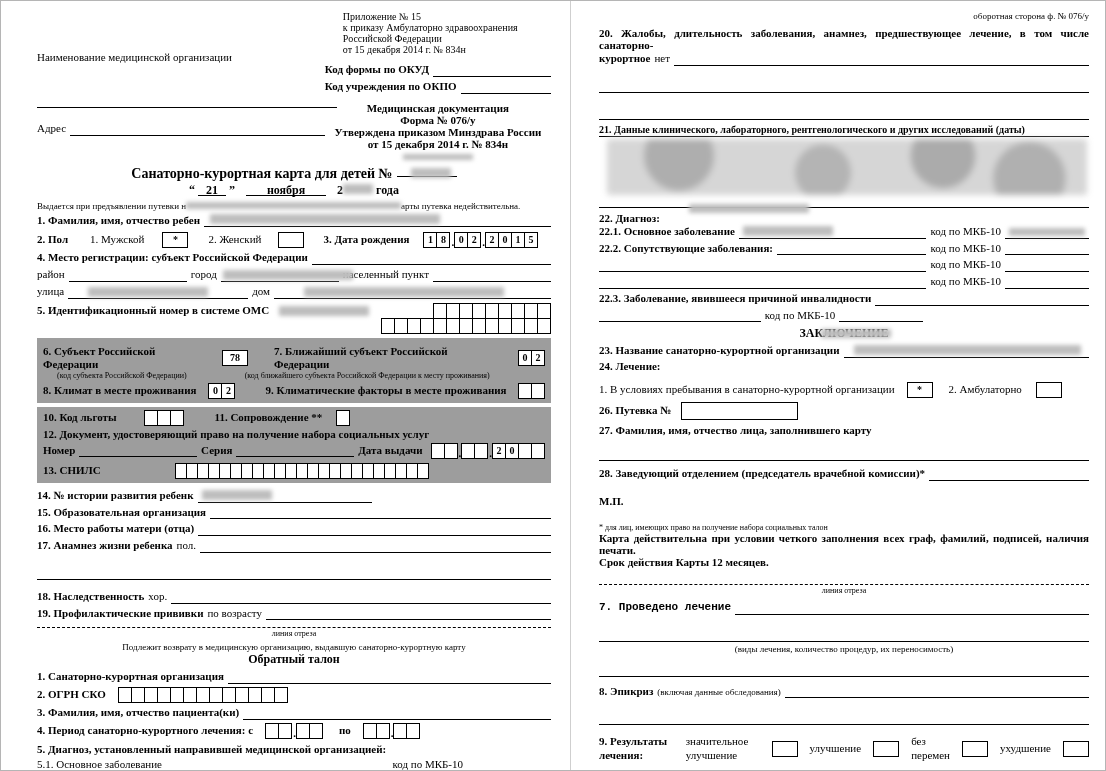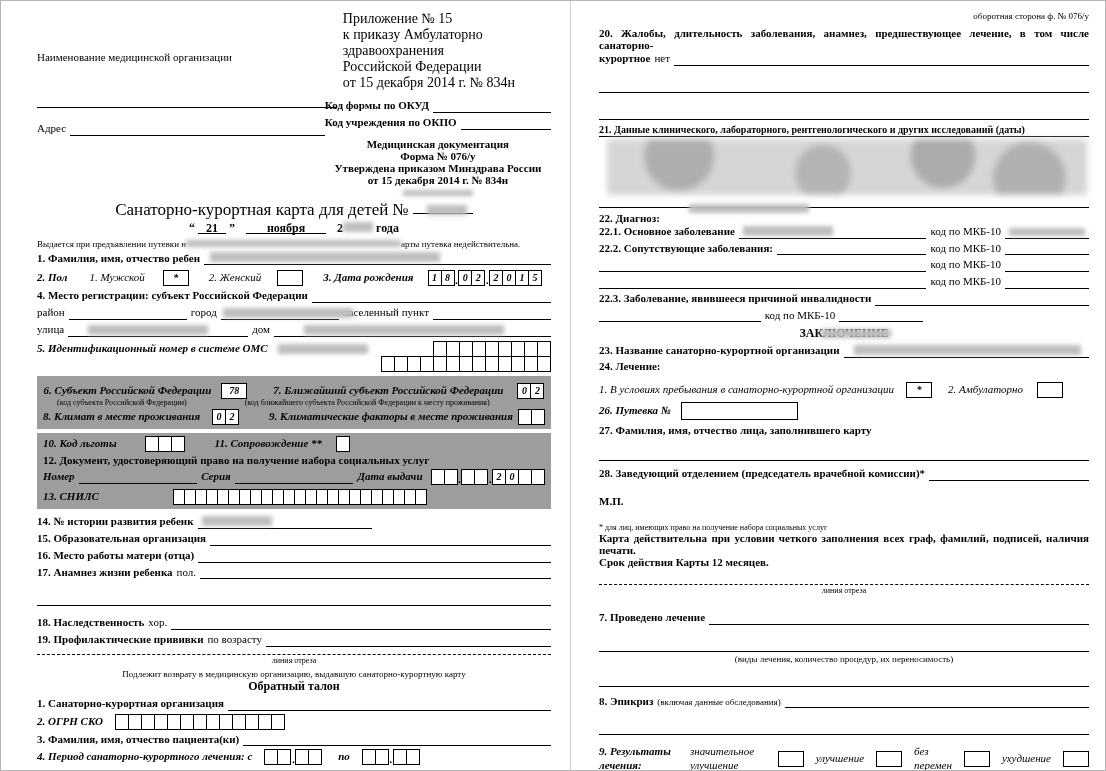--- a/index.html
+++ b/index.html
@@ -3,39 +3,39 @@
 <meta charset="utf-8">
 <style>
   html,body{margin:0;padding:0;background:#e8e8e8;}
   .canvas{position:relative;width:1106px;height:771px;background:#fff;
     font-family:"Liberation Serif","DejaVu Serif",serif;color:#000;
     border:1px solid #b5b5b5;box-sizing:border-box;overflow:hidden;}
   .page{position:absolute;top:0;height:771px;box-sizing:border-box;}
   .page-front{left:0;width:568px;padding:10px 18px 8px 36px;}
   .page-back{left:569px;width:537px;padding:10px 18px 8px 28px;border-left:1px solid #cfcfcf;}
   .row{display:flex;align-items:flex-end;gap:4px;font-size:11px;line-height:1.25;margin-top:3px;}
-  .rowc{display:flex;align-items:center;gap:4px;font-size:11px;line-height:1.25;margin-top:3px;font-style:italic;}
+  .rowc{display:flex;align-items:center;gap:4px;font-size:11px;line-height:1.25;margin-top:3px;}
   .b{font-weight:bold;}
   .sm{font-size:8px;}
   .fill{flex:1;border-bottom:1px solid #000;height:12px;min-width:20px;position:relative;}
   .uline{border-bottom:1px solid #000;display:inline-block;height:12px;}
   .mkb-line{width:84px;border-bottom:1px solid #000;height:12px;}
   .blur{display:inline-block;background:#bdbdbd;filter:blur(2px);border-radius:1px;height:10px;vertical-align:baseline;}
   .bxs{display:inline-flex;align-items:flex-end;}
   .bx{width:12px;height:14px;border:1px solid #000;background:#fff;margin-left:-1px;
       text-align:center;font-size:10px;line-height:14px;font-weight:bold;box-sizing:content-box;flex:none;}
   .bx:first-child{margin-left:0;}
   .bx-w{width:24px;margin-left:0;}
   .sep{font-weight:bold;font-size:11px;padding:0 1px;line-height:12px;}
   .gray{background:#9d9d9d;padding:3px 6px 4px 6px;margin:4px 0 0 0;}
   .cut{border-top:1.5px dashed #000;margin-top:7px;}
   .cut-label{text-align:center;font-size:8px;margin-top:1px;}
   .center{text-align:center;}
   .just{text-align:justify;text-align-last:justify;font-size:11px;}
-  .title{font-size:17px;font-weight:normal;}
+  .title{font-size:14px;font-weight:bold;}
   .blurblock{height:56px;background:
      radial-gradient(circle at 15% 30%, #aeaeae 0 8%, transparent 9%),
      radial-gradient(circle at 45% 60%, #b4b4b4 0 10%, transparent 11%),
      radial-gradient(circle at 70% 30%, #ababab 0 9%, transparent 10%),
      radial-gradient(circle at 88% 70%, #b0b0b0 0 8%, transparent 9%),
      #d6d6d6;
      filter:blur(3px);border-radius:2px;margin:2px 2px 0 8px;}
   .rel{position:relative;display:inline-block;}
   .ovl{position:absolute;background:#bdbdbd;filter:blur(2px);border-radius:1px;}
 </style>
@@ -49,21 +49,21 @@
     <div style="display:flex;">
       <div style="width:56%;padding-top:40px;">
         <div style="font-size:11px;">Наименование медицинской организации</div>
         <div class="uline" style="width:300px;margin-top:32px;"></div>
         <div class="row" style="margin-top:10px;">
           <span>Адрес</span>
           <span class="fill" style="max-width:280px;"></span>
         </div>
       </div>
       <div style="width:44%;">
-        <div style="font-size:14px;padding-left:18px;">
+        <div style="font-size:10px;padding-left:18px;">
           <div>Приложение № 15</div>
           <div>к приказу Амбулаторно здравоохранения</div>
           <div>Российской Федерации</div>
           <div>от 15 декабря 2014 г. № 834н</div>
         </div>
         <div class="row b" style="margin-top:8px;">
           <span>Код формы по ОКУД</span>
           <span class="fill"></span>
         </div>
         <div class="row b">
@@ -459,28 +459,28 @@
     <div class="b" style="font-size:11px;margin-top:4px;">27. Фамилия, имя, отчество лица, заполнившего карту</div>
     <div class="row" style="margin-top:12px;">
         <span class="fill"></span>
       </div>
     <div class="row" style="margin-top:6px;">
       <span class="b">28. Заведующий отделением (председатель врачебной комиссии)*</span>
       <span class="fill"></span>
     </div>
     <div class="b" style="font-size:11px;margin-top:14px;">М.П.</div>
 
-    <div class="sm" style="margin-top:16px;">* для лиц, имеющих право на получение набора социальных услуг</div>
+    <div class="sm" style="margin-top:16px;">* для лиц, имеющих право на получение набора социальных талон</div>
     <div class="just b">Карта действительна при условии четкого заполнения всех граф, фамилий, подписей, наличия печати.</div>
     <div class="b" style="font-size:11px;">Срок действия Карты 12 месяцев.</div>
 
     <div class="cut" style="margin-top:16px;"></div>
     <div class="cut-label">линия отреза</div>
 
-    <div class="row" style="margin-top:16px;">
+    <div class="row" style="margin-top:6px;font-family:Liberation Mono, monospace;">
       <span class="b">7. Проведено лечение</span>
       <span class="fill"></span>
     </div>
     <div class="row" style="margin-top:14px;">
         <span class="fill"></span>
       </div>
     <div class="center" style="font-size:9px;margin-top:2px;">(виды лечения, количество процедур, их переносимость)</div>
     <div class="row" style="margin-top:10px;">
         <span class="fill"></span>
       </div>

